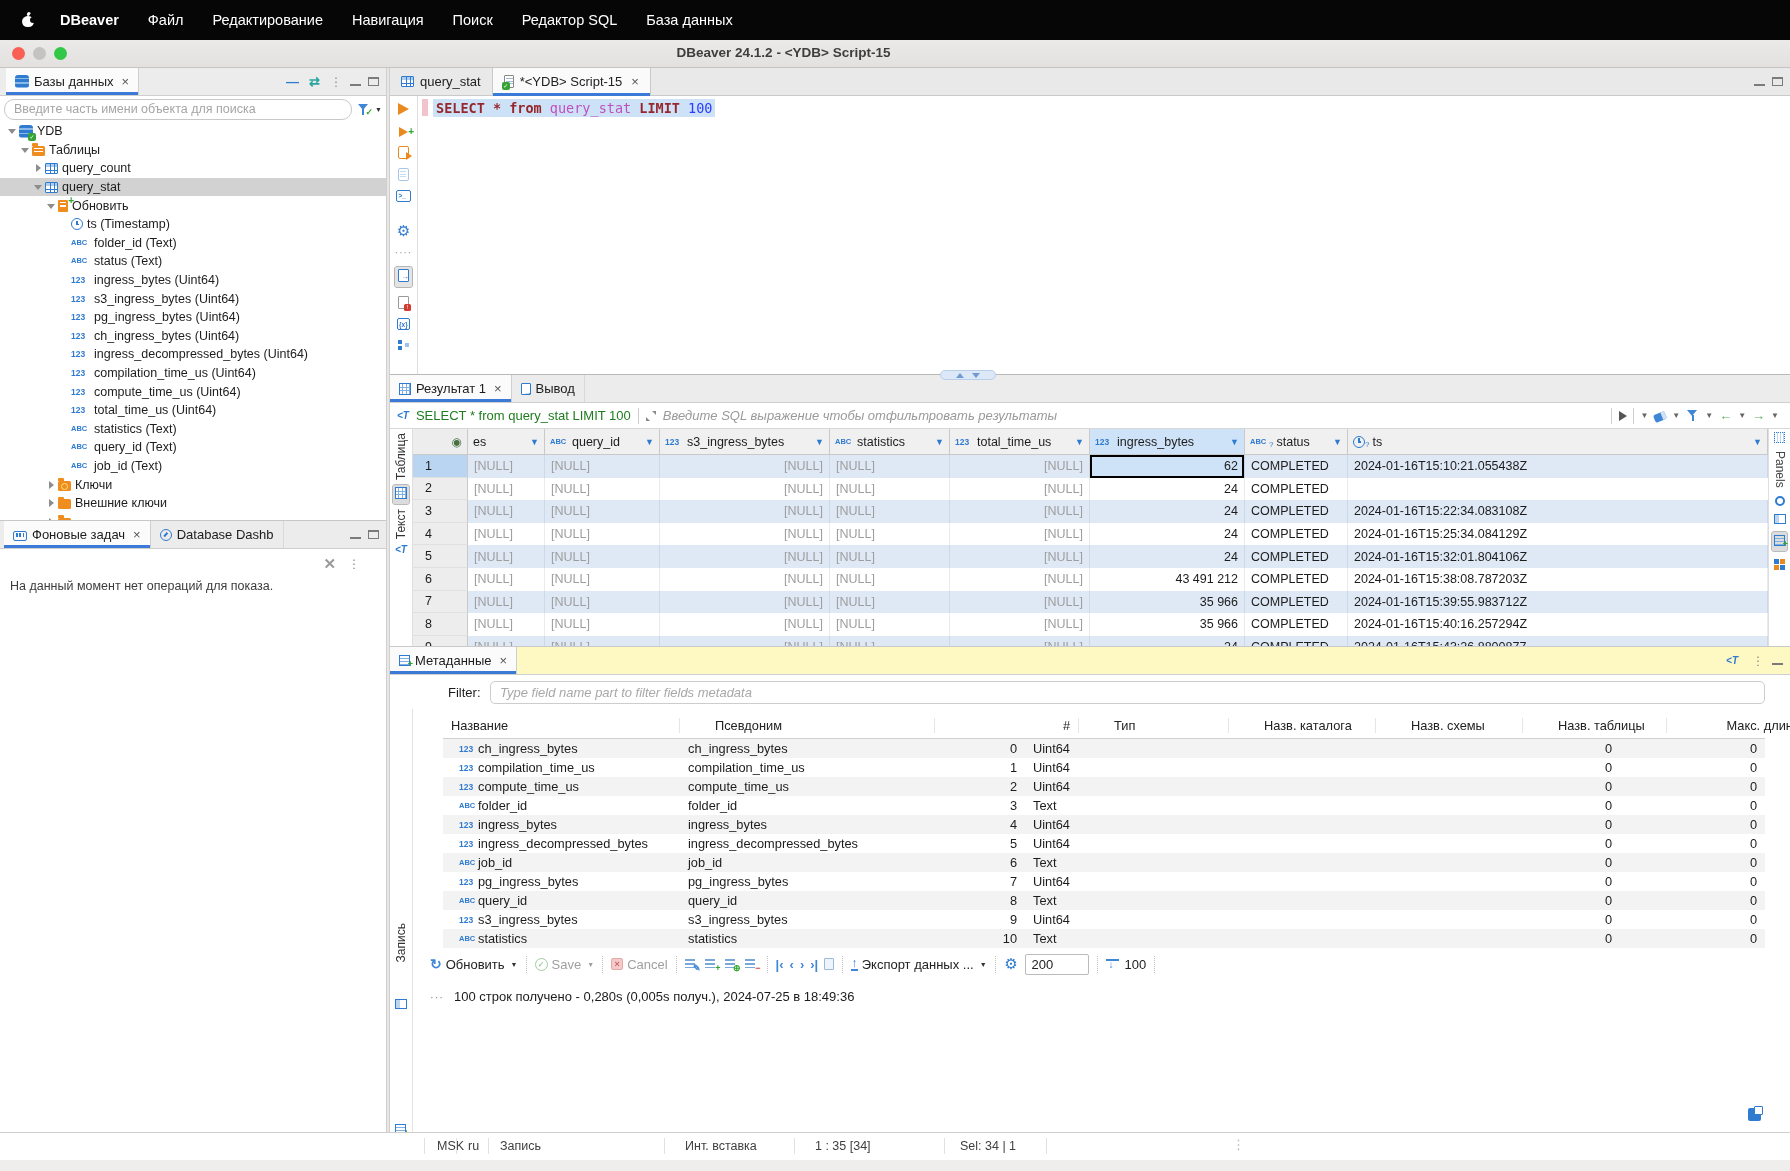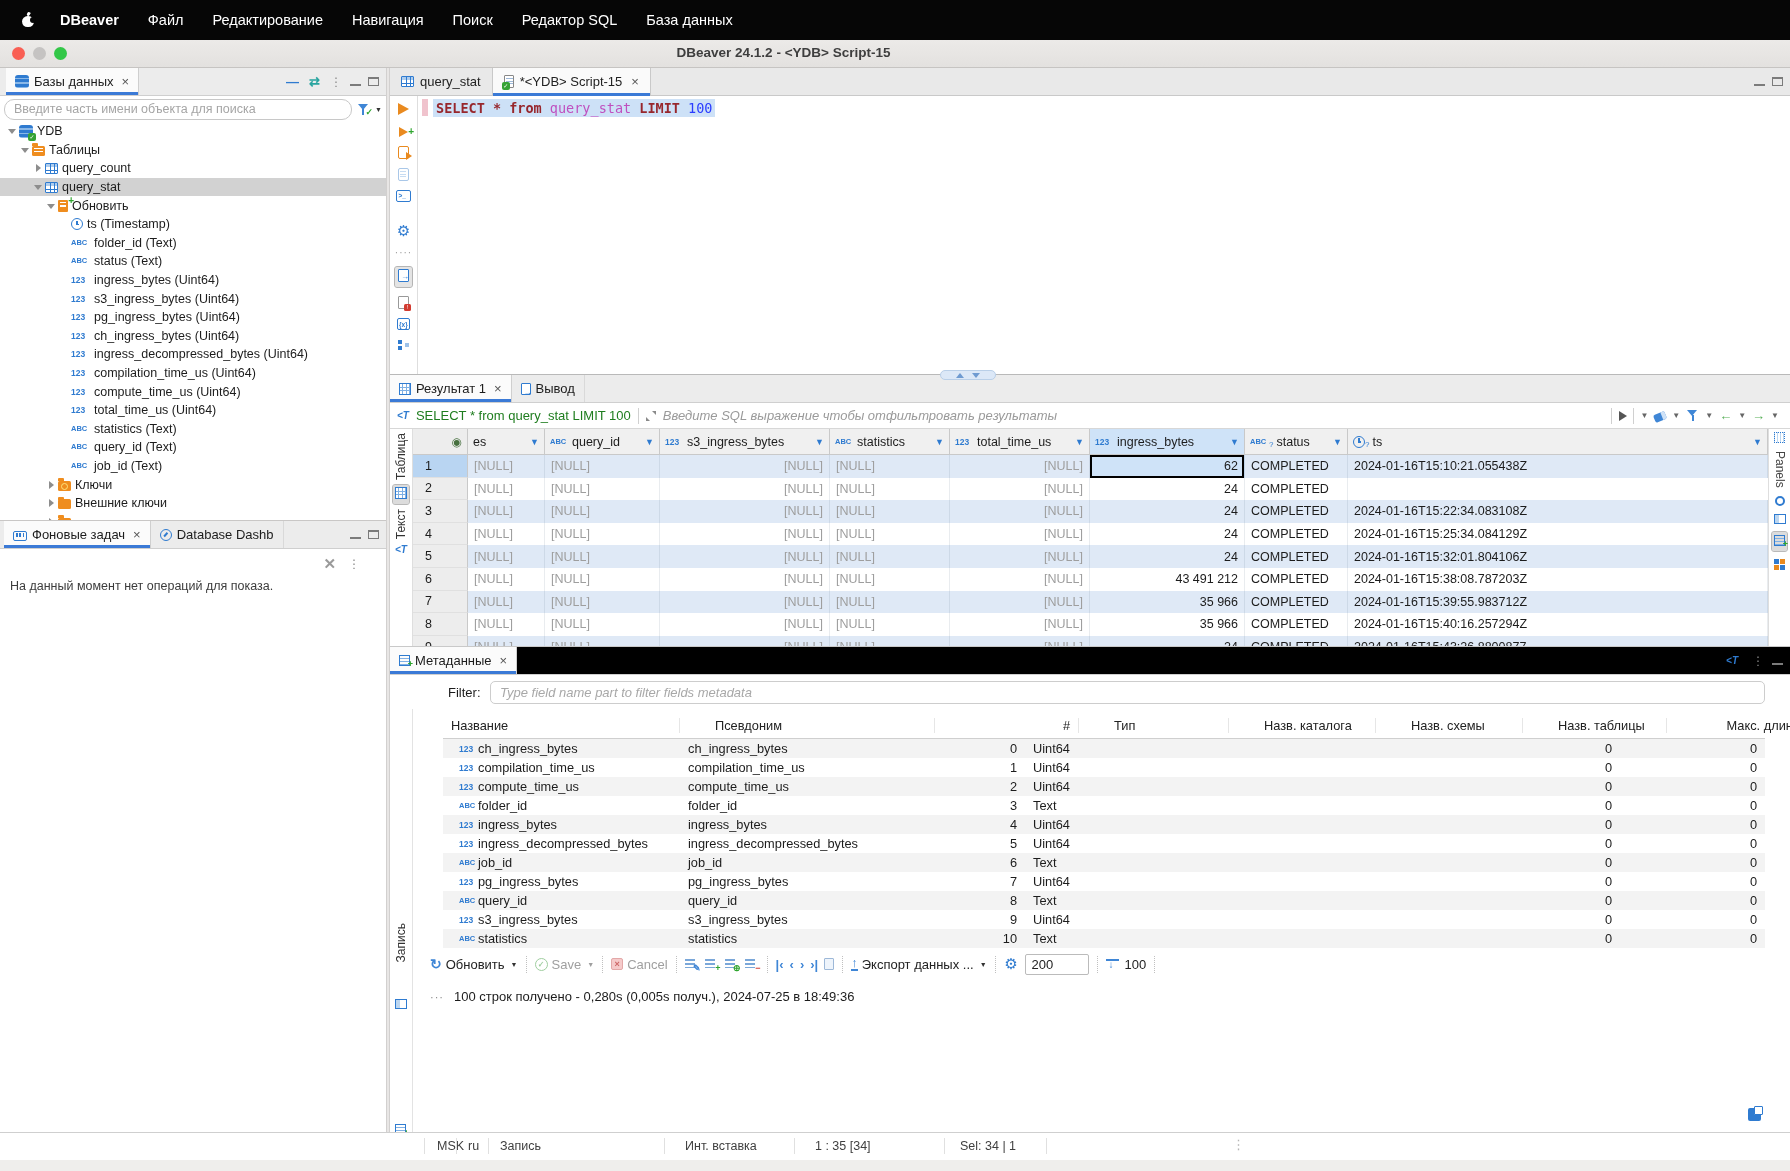--- a/index.html
+++ b/index.html
@@ -189,21 +189,21 @@
   .grow.odd{background:#dfe9f6;}
   .rn{width:55px;flex:none;background:#ededed;border-right:1px solid #c9c9c9;border-bottom:1px solid #e0e0e0;padding-left:12px;display:flex;align-items:center;}
   .rn.cur{background:#b9d5f2;}
   .gc{flex:none;display:flex;align-items:center;padding:0 6px;border-right:1px solid rgba(100,120,140,.14);overflow:hidden;white-space:nowrap;}
   .gc.ar{justify-content:flex-end;}
   .gc.null{color:#9e9e9e;}
   .gc.selcell{box-shadow:inset 0 0 0 2px #000;background:#cfe3f8;}
 
   
   #metadata{position:absolute;left:390px;top:578px;width:1400px;height:486px;background:#fff;border-top:1px solid #c9c9c9;}
-  .mtabs{height:28px;background:#000000;border-bottom:1px solid #cfcfcf;display:flex;align-items:center;}
+  .mtabs{height:28px;background:#fef9c3;border-bottom:1px solid #cfcfcf;display:flex;align-items:center;}
   .mfilterrow{position:absolute;left:0;top:30px;width:100%;height:30px;display:flex;align-items:center;}
   .mfl{position:absolute;left:58px;color:#1c1c1c;}
   .mfilterrow input{position:absolute;left:100px;width:1275px;height:23px;border:1px solid #cdcdcd;border-radius:5px;padding:0 9px;font-size:13px;font-family:"Liberation Sans",sans-serif;outline:none;color:#333;font-style:italic;}
   .mfilterrow input::placeholder{color:#a8a8a8;}
   .mstrip{position:absolute;left:0;top:0;bottom:0;width:23px;border-right:1px solid #e3e3e3;background:#fff;}
   .mstrip .vlabel{position:absolute;left:4px;top:214px;}
   .mstrip .sic{position:absolute;left:5px;top:290px;}
   .mstrip .sic2{position:absolute;left:5px;top:415px;}
   #mtable{position:absolute;left:53px;top:66px;width:1322px;font-size:12.8px;}
   .mhrow{display:flex;height:26px;border-bottom:1px solid #cfcfcf;align-items:center;background:#fff;gap:27px;}

